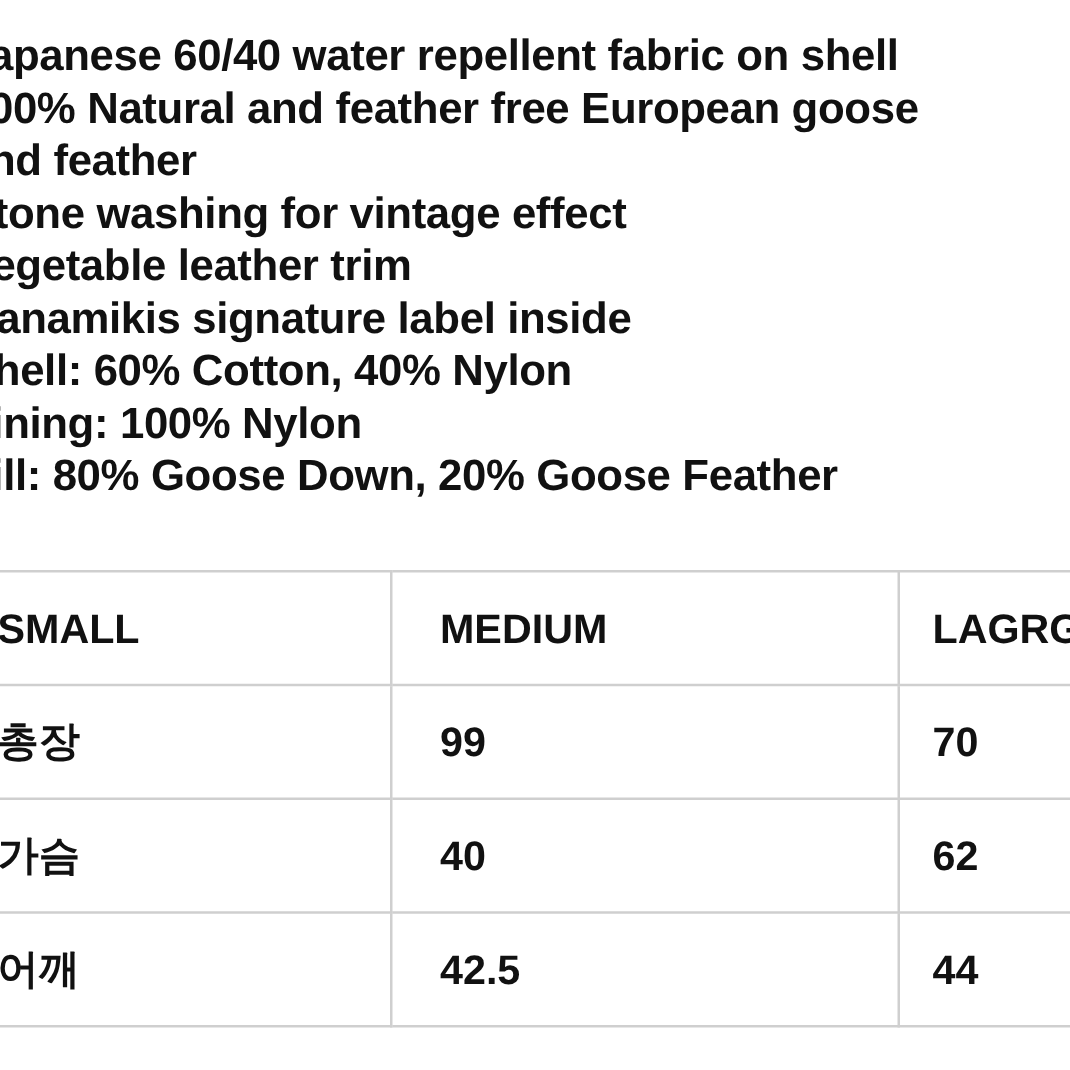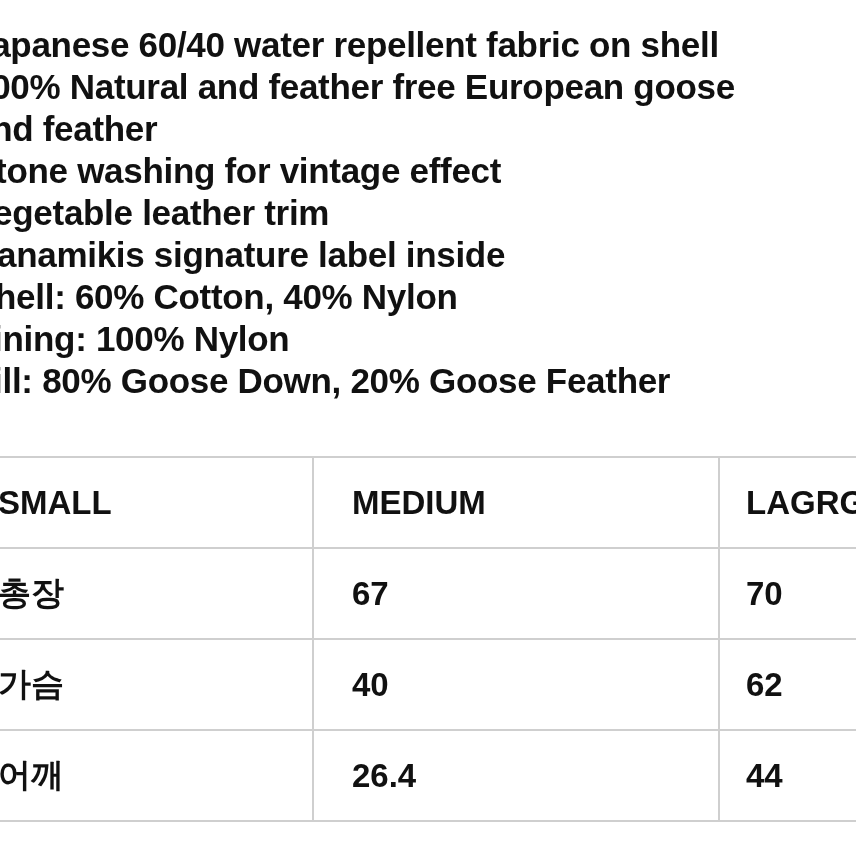--- a/index.html
+++ b/index.html
@@ -89,29 +89,29 @@
 
   <table class="size-table">
     <tbody>
       <tr>
         <td class="col-label">SMALL</td>
         <td class="col-m">MEDIUM</td>
         <td class="col-l">LAGRGE</td>
       </tr>
       <tr>
         <td class="col-label">총장</td>
-        <td class="col-m">67</td>
+        <td class="col-m">99</td>
         <td class="col-l">70</td>
       </tr>
       <tr>
         <td class="col-label">가슴</td>
         <td class="col-m">40</td>
         <td class="col-l">62</td>
       </tr>
       <tr>
         <td class="col-label">어깨</td>
-        <td class="col-m">26.4</td>
+        <td class="col-m">42.5</td>
         <td class="col-l">44</td>
       </tr>
     </tbody>
   </table>
 
 </div>
 
 </body></html>

